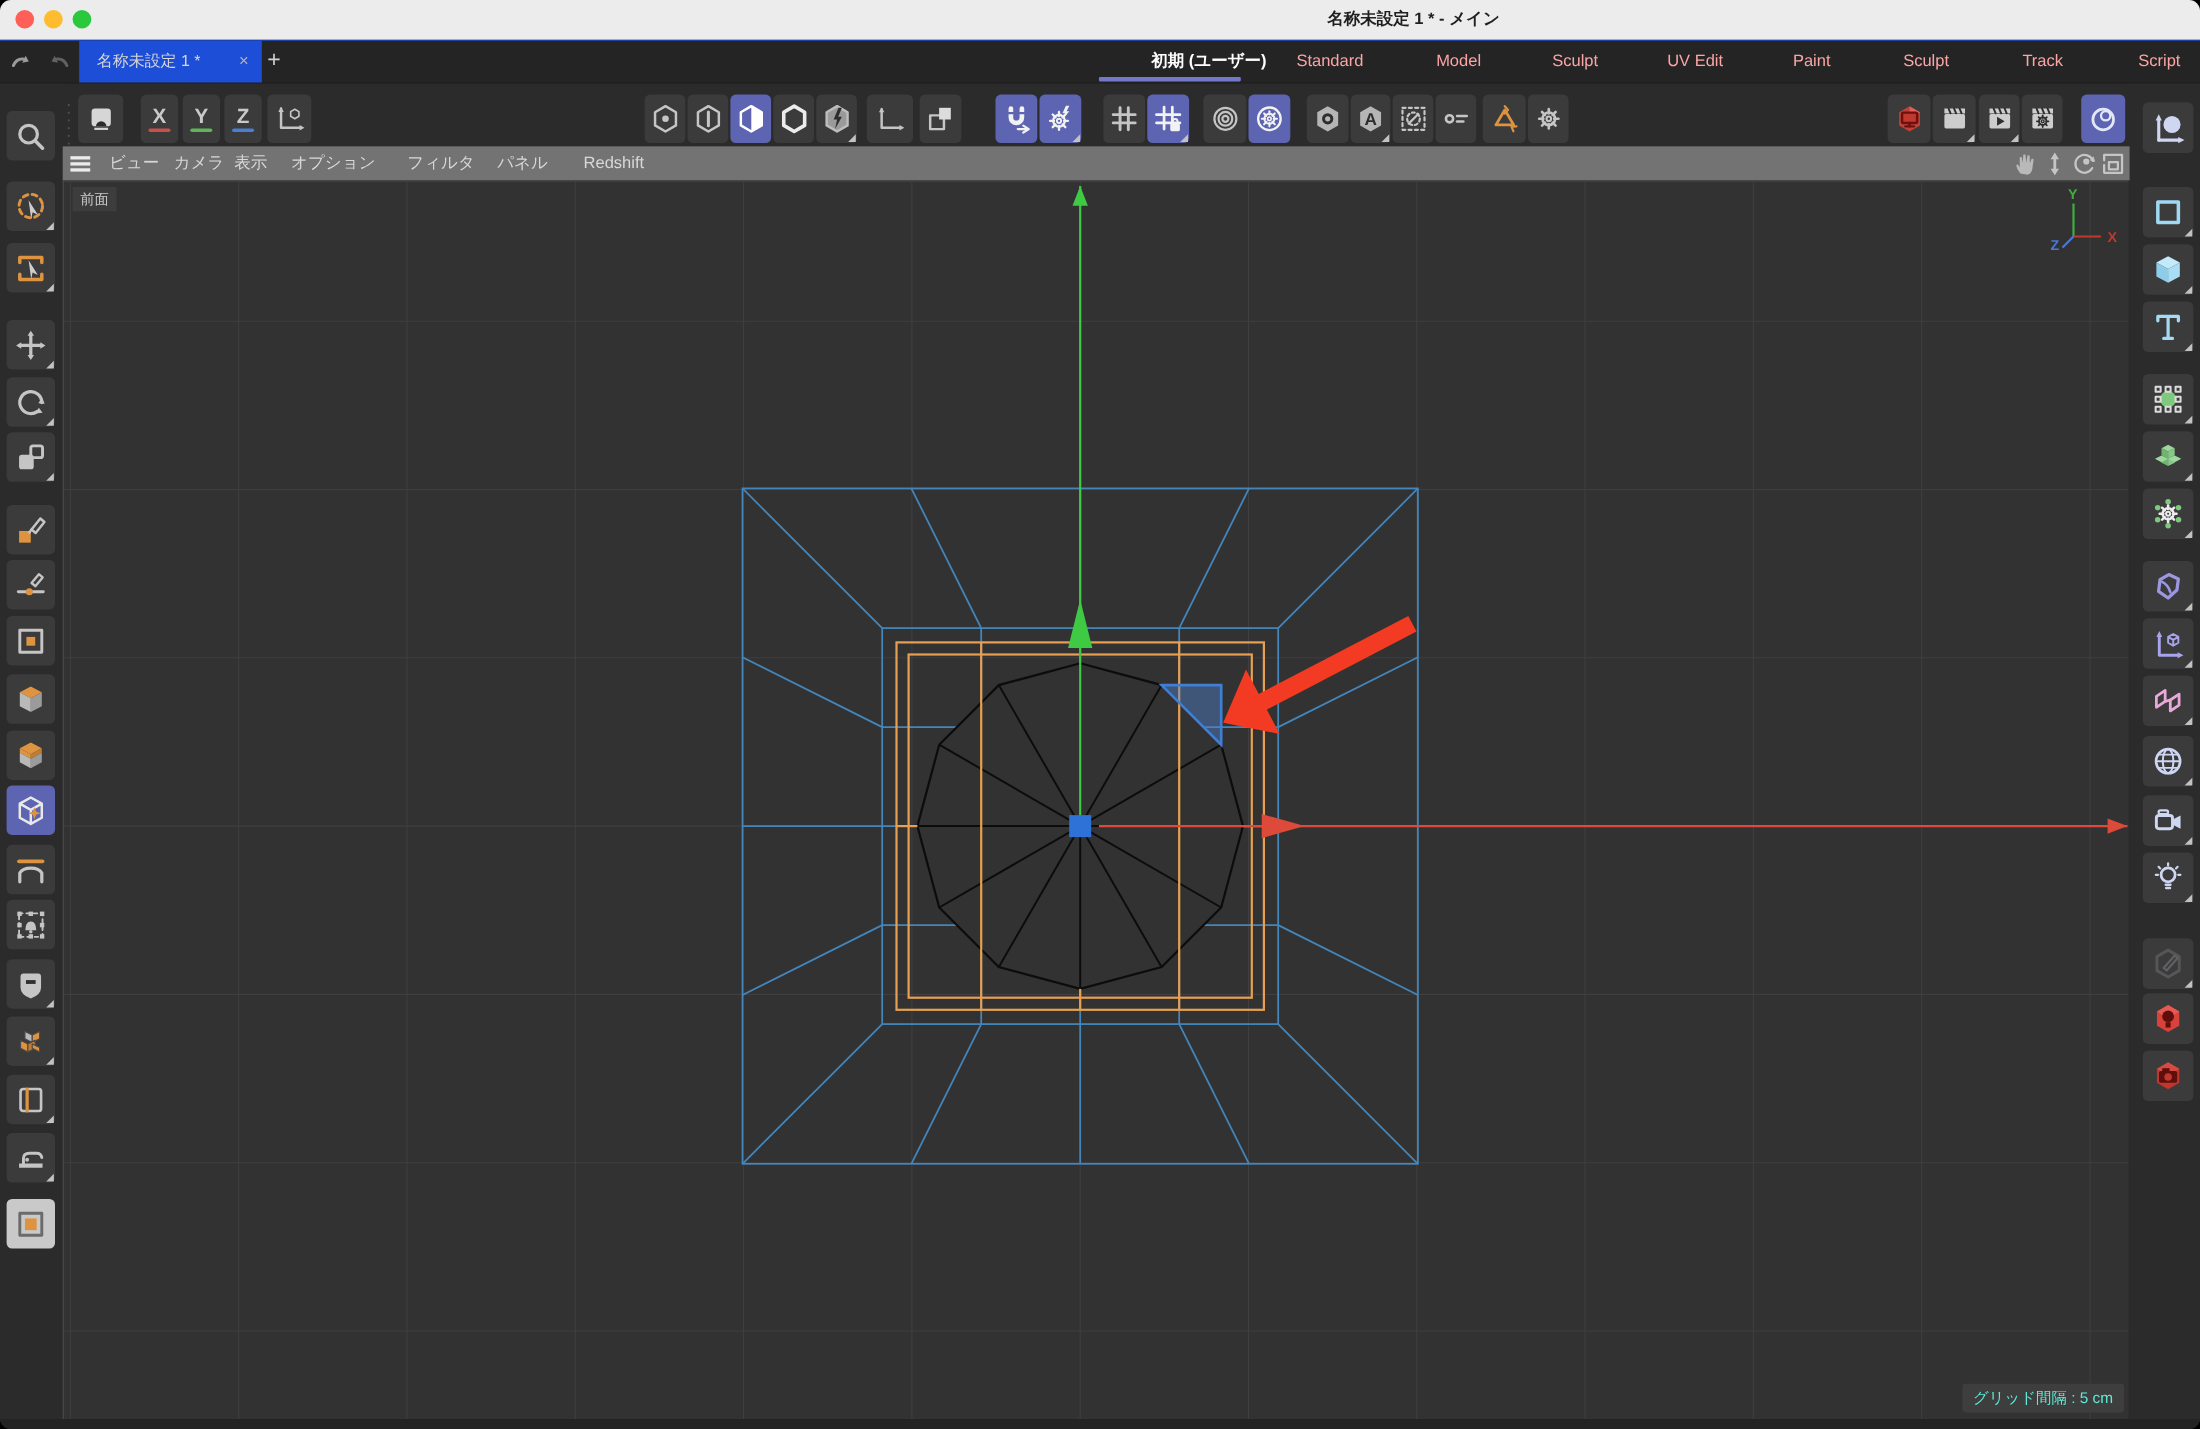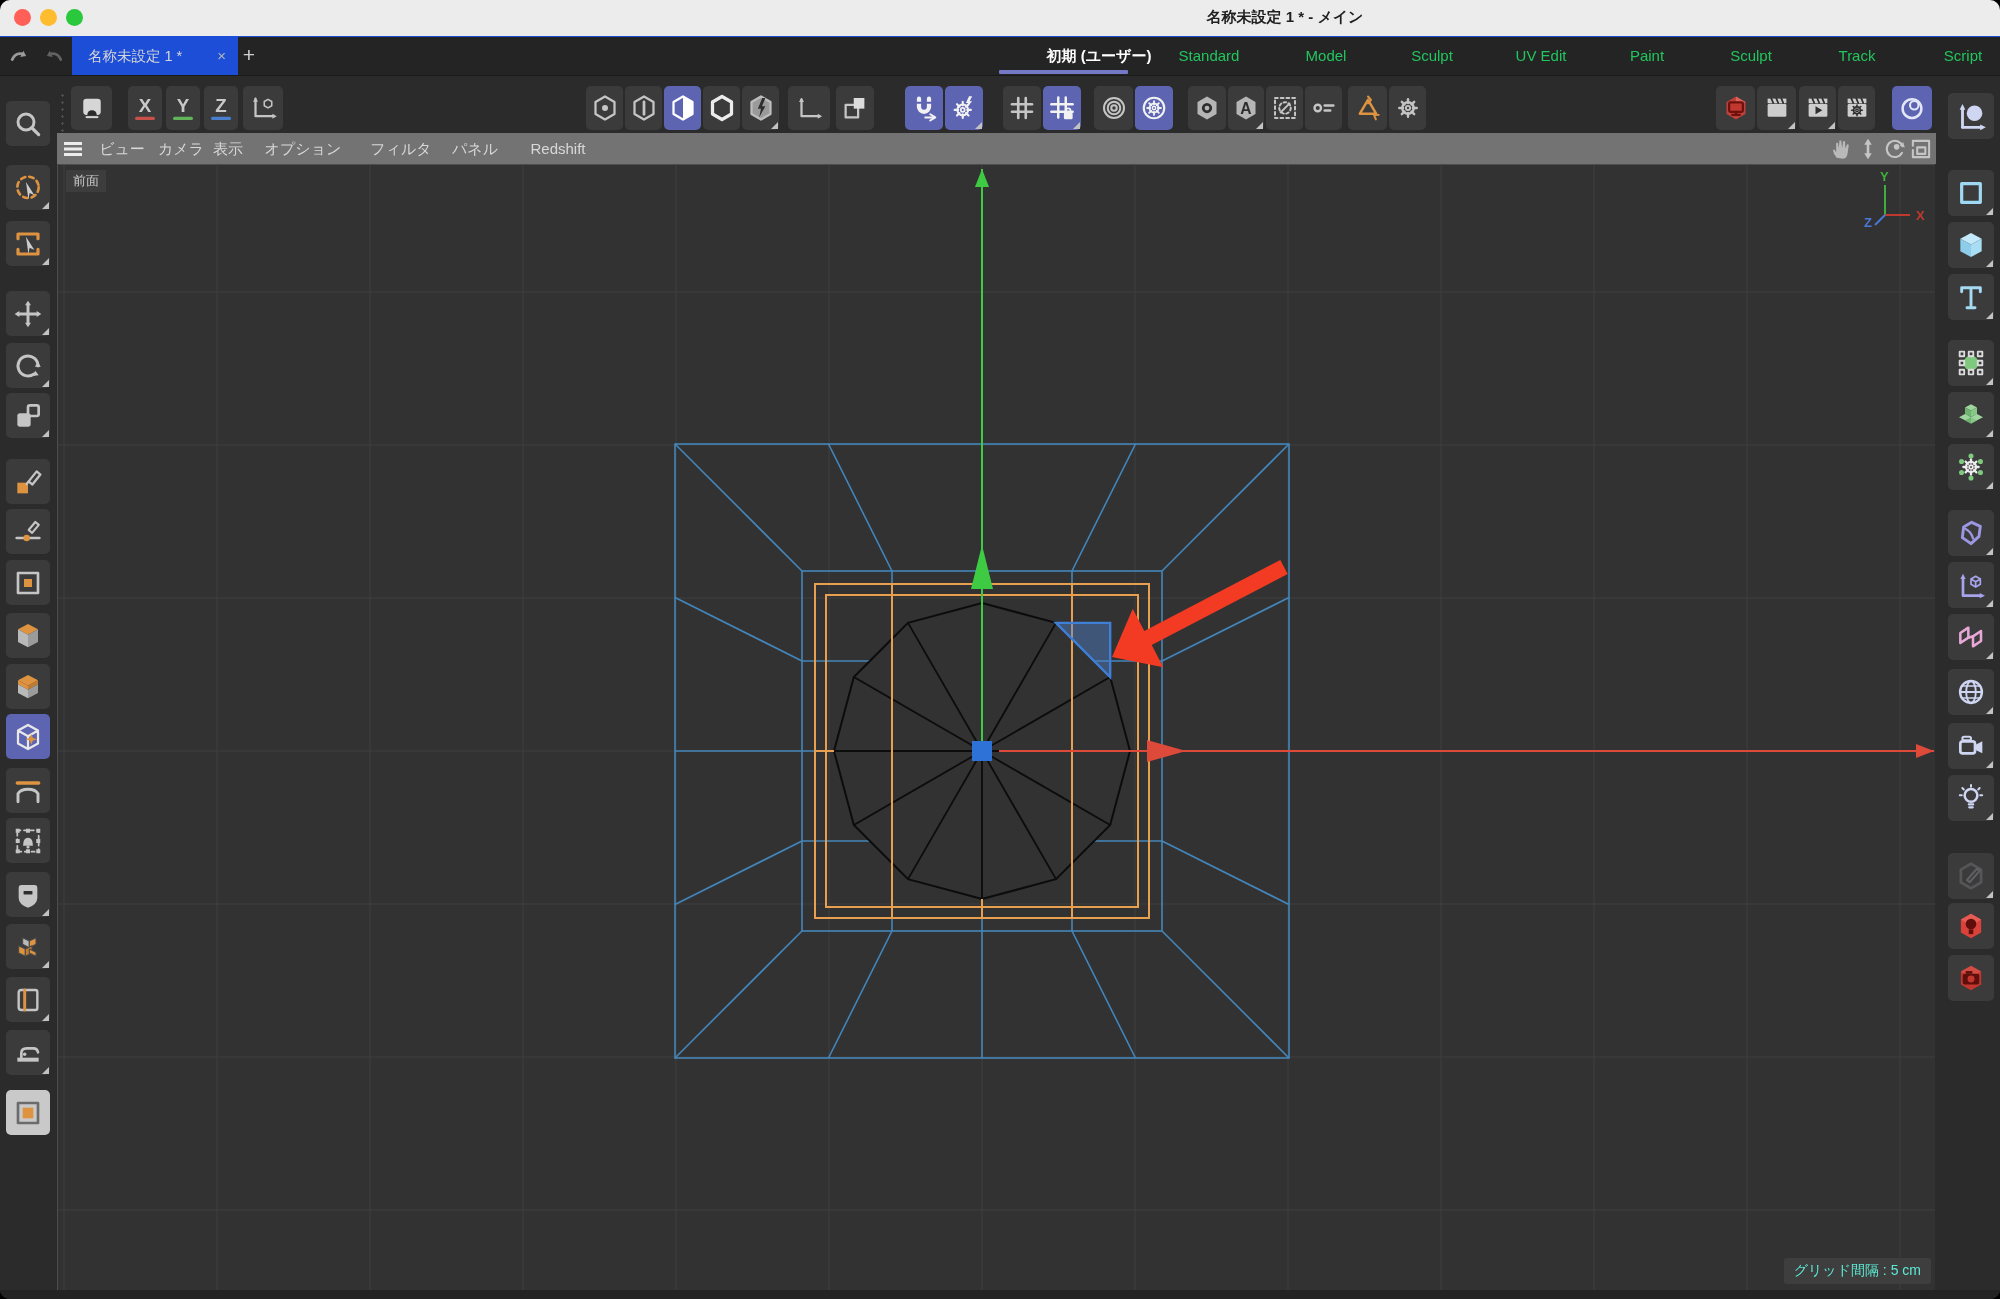--- a/index.html
+++ b/index.html
@@ -4,21 +4,21 @@
 <style>
   html,body{margin:0;padding:0;background:#000;}
   .window{position:relative;width:2000px;height:1299px;background:#2b2b2c;overflow:hidden;border-radius:10px;font-family:"Liberation Sans",sans-serif;}
   .titlebar{position:absolute;left:0;top:0;width:2000px;height:36px;background:#ececec;border-bottom:5px solid #1d4ed8;}
   .tl{position:absolute;top:9px;width:17px;height:17px;border-radius:50%;}
   .title{position:absolute;top:8px;left:1085px;width:400px;text-align:center;font-size:15px;font-weight:bold;color:#1f1f1f;}
   .tabbar{position:absolute;left:0;top:37px;width:2000px;height:38px;background:#242424;border-bottom:1px solid #1a1a1a;}
   .doctab{position:absolute;left:72px;top:0;height:38px;width:150px;background:#1d4ed8;color:#d6d6d6;font-size:14.5px;line-height:38px;padding-left:16px;}
   .doctab .x{position:absolute;right:12px;top:0;color:#b5b5b5;font-size:15px;}
   .plusbtn{position:absolute;left:236px;top:0;width:26px;height:38px;color:#cfcfcf;font-size:21px;line-height:36px;text-align:center;}
-  .ltab{position:absolute;top:0;height:38px;line-height:38px;transform:translateX(-50%);font-size:15px;color:#22c55e;white-space:nowrap;}
+  .ltab{position:absolute;top:0;height:38px;line-height:38px;transform:translateX(-50%);font-size:15px;color:#fca5a5;white-space:nowrap;}
   .ltab.active{color:#fff;font-weight:bold;margin-left:36px;}
   .ltab-underline{position:absolute;height:4px;border-radius:1px;}
   .toolbar{position:absolute;left:0;top:76px;width:2000px;height:57px;background:#2b2b2c;border-bottom:1px solid #222;}
   .btn{position:absolute;background:#3b3b3c;border-radius:5px;display:flex;align-items:center;justify-content:center;}
   .btn.active{background:#5d64b2;}
   .btn .corner{position:absolute;right:1px;bottom:1px;width:0;height:0;border-left:7px solid transparent;border-bottom:7px solid #c2c2c2;}
   .dots{position:absolute;background-image:radial-gradient(#4e4e4e 1.1px, transparent 1.3px);background-size:7px 7px;}
   .leftcol{position:absolute;left:0;top:76px;width:57px;height:1223px;background:#2b2b2c;}
   .rightcol{position:absolute;left:1936px;top:76px;width:64px;height:1223px;background:#2b2b2c;}
   .menubar{position:absolute;left:57px;top:133px;width:1879px;height:31px;background:#737373;}

